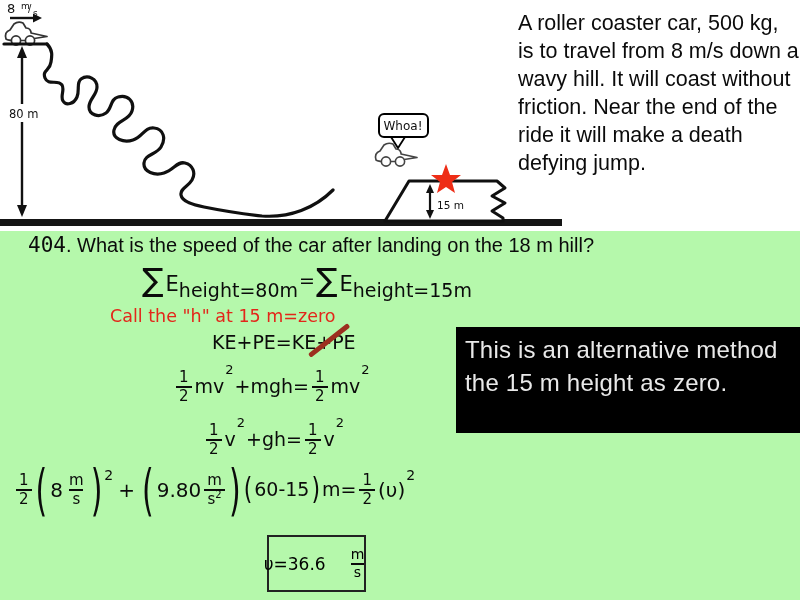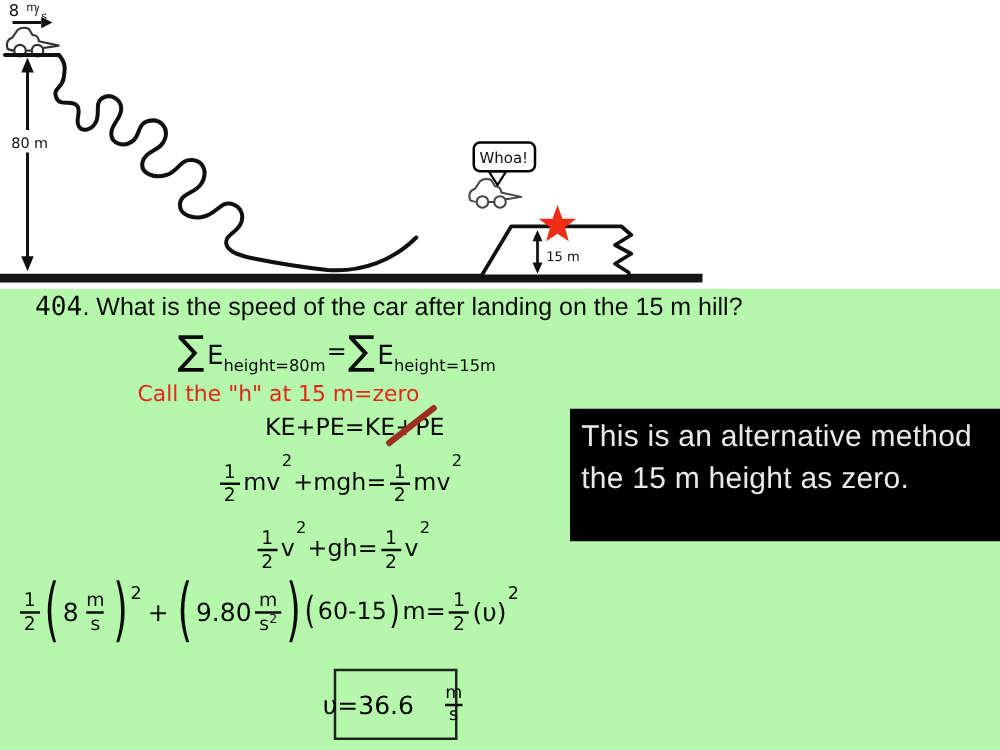--- a/index.html
+++ b/index.html
@@ -18,30 +18,30 @@
   .frac .fd{display:block;font-size:15px;line-height:1.08;padding:0 3px;border-top:2px solid #0b0b0b;}
   .t{font-size:19px;line-height:1;margin:16px 1px;}
   .t20{font-size:20px;line-height:1;margin:0 1px;}
   .sp{font-size:13px;line-height:1;align-self:flex-start;margin-top:2px;}
   .sp2{font-size:14px;line-height:1;align-self:flex-start;margin-top:4px;}
   .bp{display:inline-block;font-size:30px;line-height:1;transform:scaleY(1.85);transform-origin:center;margin:0 2px;}
   .mp{display:inline-block;font-size:22px;line-height:1;transform:scaleY(1.35);transform-origin:center;margin:0 1px;}
   .sum-eq{left:142px;top:264px;display:flex;align-items:baseline;}
   .sigma{font-size:32px;line-height:1;}
   .bigE{font-size:21px;line-height:1;margin-left:2px;}
-  .esub{display:inline-block;font-size:13px;transform:translateY(6px);}
+  .esub{display:inline-block;font-size:19px;transform:translateY(6px);}
   .sumeqs{font-size:19px;display:inline-block;transform:translateY(-4px);margin:0 1px;}
   .note{left:110px;top:306px;font-size:17.5px;color:#e3261a;}
   .kepe{left:212px;top:331px;font-size:19px;position:relative;white-space:nowrap;}
   .strike{position:absolute;left:92px;top:7px;width:50px;height:4.5px;background:#9c2f1f;transform:rotate(-38deg);border-radius:2px;}
   .eq-mass{left:174px;top:361px;}
   .eq-nomass{left:204px;top:414px;}
   .eq-num{left:14px;top:464px;}
   .answer-box{position:absolute;left:267px;top:535px;width:95px;height:53px;border:2px solid #222;display:flex;align-items:center;justify-content:center;font-family:"DejaVu Sans", sans-serif;}
-  .answer-box .lhs{font-size:20px;margin-right:20px;}
+  .answer-box .lhs{font-size:17px;margin-right:20px;}
   .afrac .fn,.afrac .fd{font-size:14px;}
   .callout{position:absolute;left:456px;top:327px;width:358px;height:106px;background:#000000;color:#e9e9e9;padding:6px 0 0 9px;box-sizing:border-box;}
   .callout .cline{font-size:24px;line-height:33px;letter-spacing:0.2px;}
   .dexp{font-size:10px;vertical-align:super;line-height:0;}
 </style>
 </head>
 <body>
 
 <div class="slide">
 
@@ -95,22 +95,23 @@
       </g>
 
       <g>
         <path d="M391 137 L398 148 L405 137 Z" fill="#ffffff" stroke="#000" stroke-width="1.8" stroke-linejoin="round"></path>
         <rect x="379" y="114" width="49" height="23" rx="5" fill="#ffffff" stroke="#000" stroke-width="2"></rect>
       </g>
       <text class="svgt" x="403" y="130" font-size="12" text-anchor="middle">Whoa!</text>
     </svg>
   </div>
 
-
-  <div class="question-bar"><span class="qnum">404</span><span>. What is the speed of the car after landing on the 15 m hill?</span></div>
+  <div class="problem-text">A roller coaster car, 500 kg, is to travel from 8 m/s down a wavy hill.  It will coast without friction. Near the end of the ride it will make a death defying jump.</div>
+
+  <div class="question-bar"><span class="qnum">404</span><span>. What is the speed of the car after landing on the 18 m hill?</span></div>
 
   <div class="eq sum-eq">
     <span class="sigma">∑</span>
     <span class="bigE">E</span>
     <span class="esub">height=80m</span>
     <span class="sumeqs">=</span>
     <span class="sigma">∑</span>
     <span class="bigE">E</span>
     <span class="esub">height=15m</span>
   </div>

